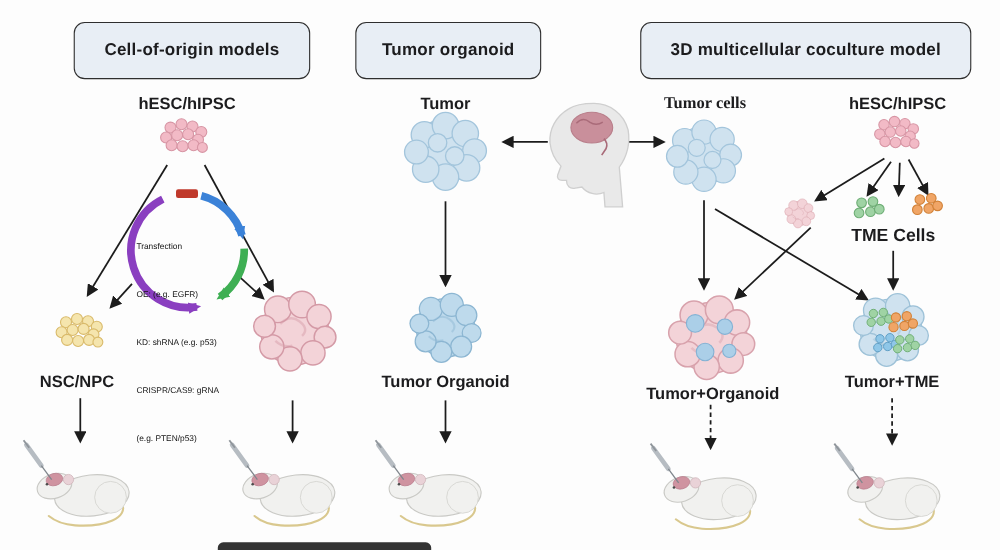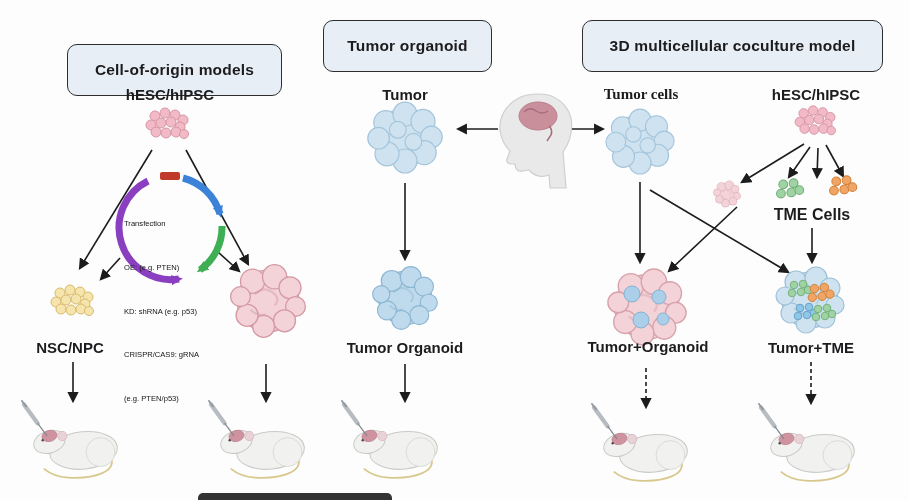--- a/index.html
+++ b/index.html
@@ -184,43 +184,43 @@
       <path d="M549,126 q4,4 2,9 l-4,6" stroke="#a96b79" fill="none" stroke-width="1.5"></path>
     </g>
 
     <use href="#mouse" transform="translate(75,447) scale(0.85)"></use>
     <use href="#mouse" transform="translate(262,447) scale(0.85)"></use>
     <use href="#mouse" transform="translate(395,447) scale(0.85)"></use>
     <use href="#mouse" transform="translate(645,450) scale(0.85)"></use>
     <use href="#mouse" transform="translate(812,450) scale(0.85)"></use>
   </svg>
 
-  <div class="hdr" style="left:67px;top:20px;width:213px;height:50px;margin-top:24px;">
+  <div class="hdr" style="left:67px;top:20px;width:213px;height:50px;">
     <span>Cell-of-origin models</span>
   </div>
   <div class="hdr" style="left:323px;top:20px;width:167px;height:50px;">
     <span>Tumor organoid</span>
   </div>
   <div class="hdr" style="left:582px;top:20px;width:299px;height:50px;align-items:center;">
     <span>3D multicellular coculture model</span>
   </div>
 
   <div class="lbl" style="left:170px;top:86px;">hESC/hIPSC</div>
   <div class="lbl" style="left:405px;top:86px;">Tumor</div>
   <div class="lbl" style="left:641px;top:86px;font-family:Liberation Serif, serif;">Tumor cells</div>
   <div class="lbl" style="left:816px;top:86px;">hESC/hIPSC</div>
   <div class="lbl small" style="left:812px;top:206px;">TME Cells</div>
   <div class="lbl" style="left:70px;top:339px;">NSC/NPC</div>
   <div class="lbl" style="left:405px;top:339px;">Tumor Organoid</div>
-  <div class="lbl" style="left:648px;top:338px;text-align:right;">Tumor+Organoid</div>
+  <div class="lbl" style="left:648px;top:350px;text-align:right;">Tumor+Organoid</div>
   <div class="lbl" style="left:811px;top:339px;">Tumor+TME</div>
 
   <div id="plasmid-text">
     <div>Transfection</div>
-    <div>OE:  (e.g. PTEN)</div>
+    <div>OE:  (e.g. EGFR)</div>
     <div>KD: shRNA (e.g. p53)</div>
     <div>CRISPR/CAS9: gRNA</div>
     <div>(e.g. PTEN/p53)</div>
   </div>
 
   <div id="bottom-edge"></div>
 
 </div>
 
 </body></html>

